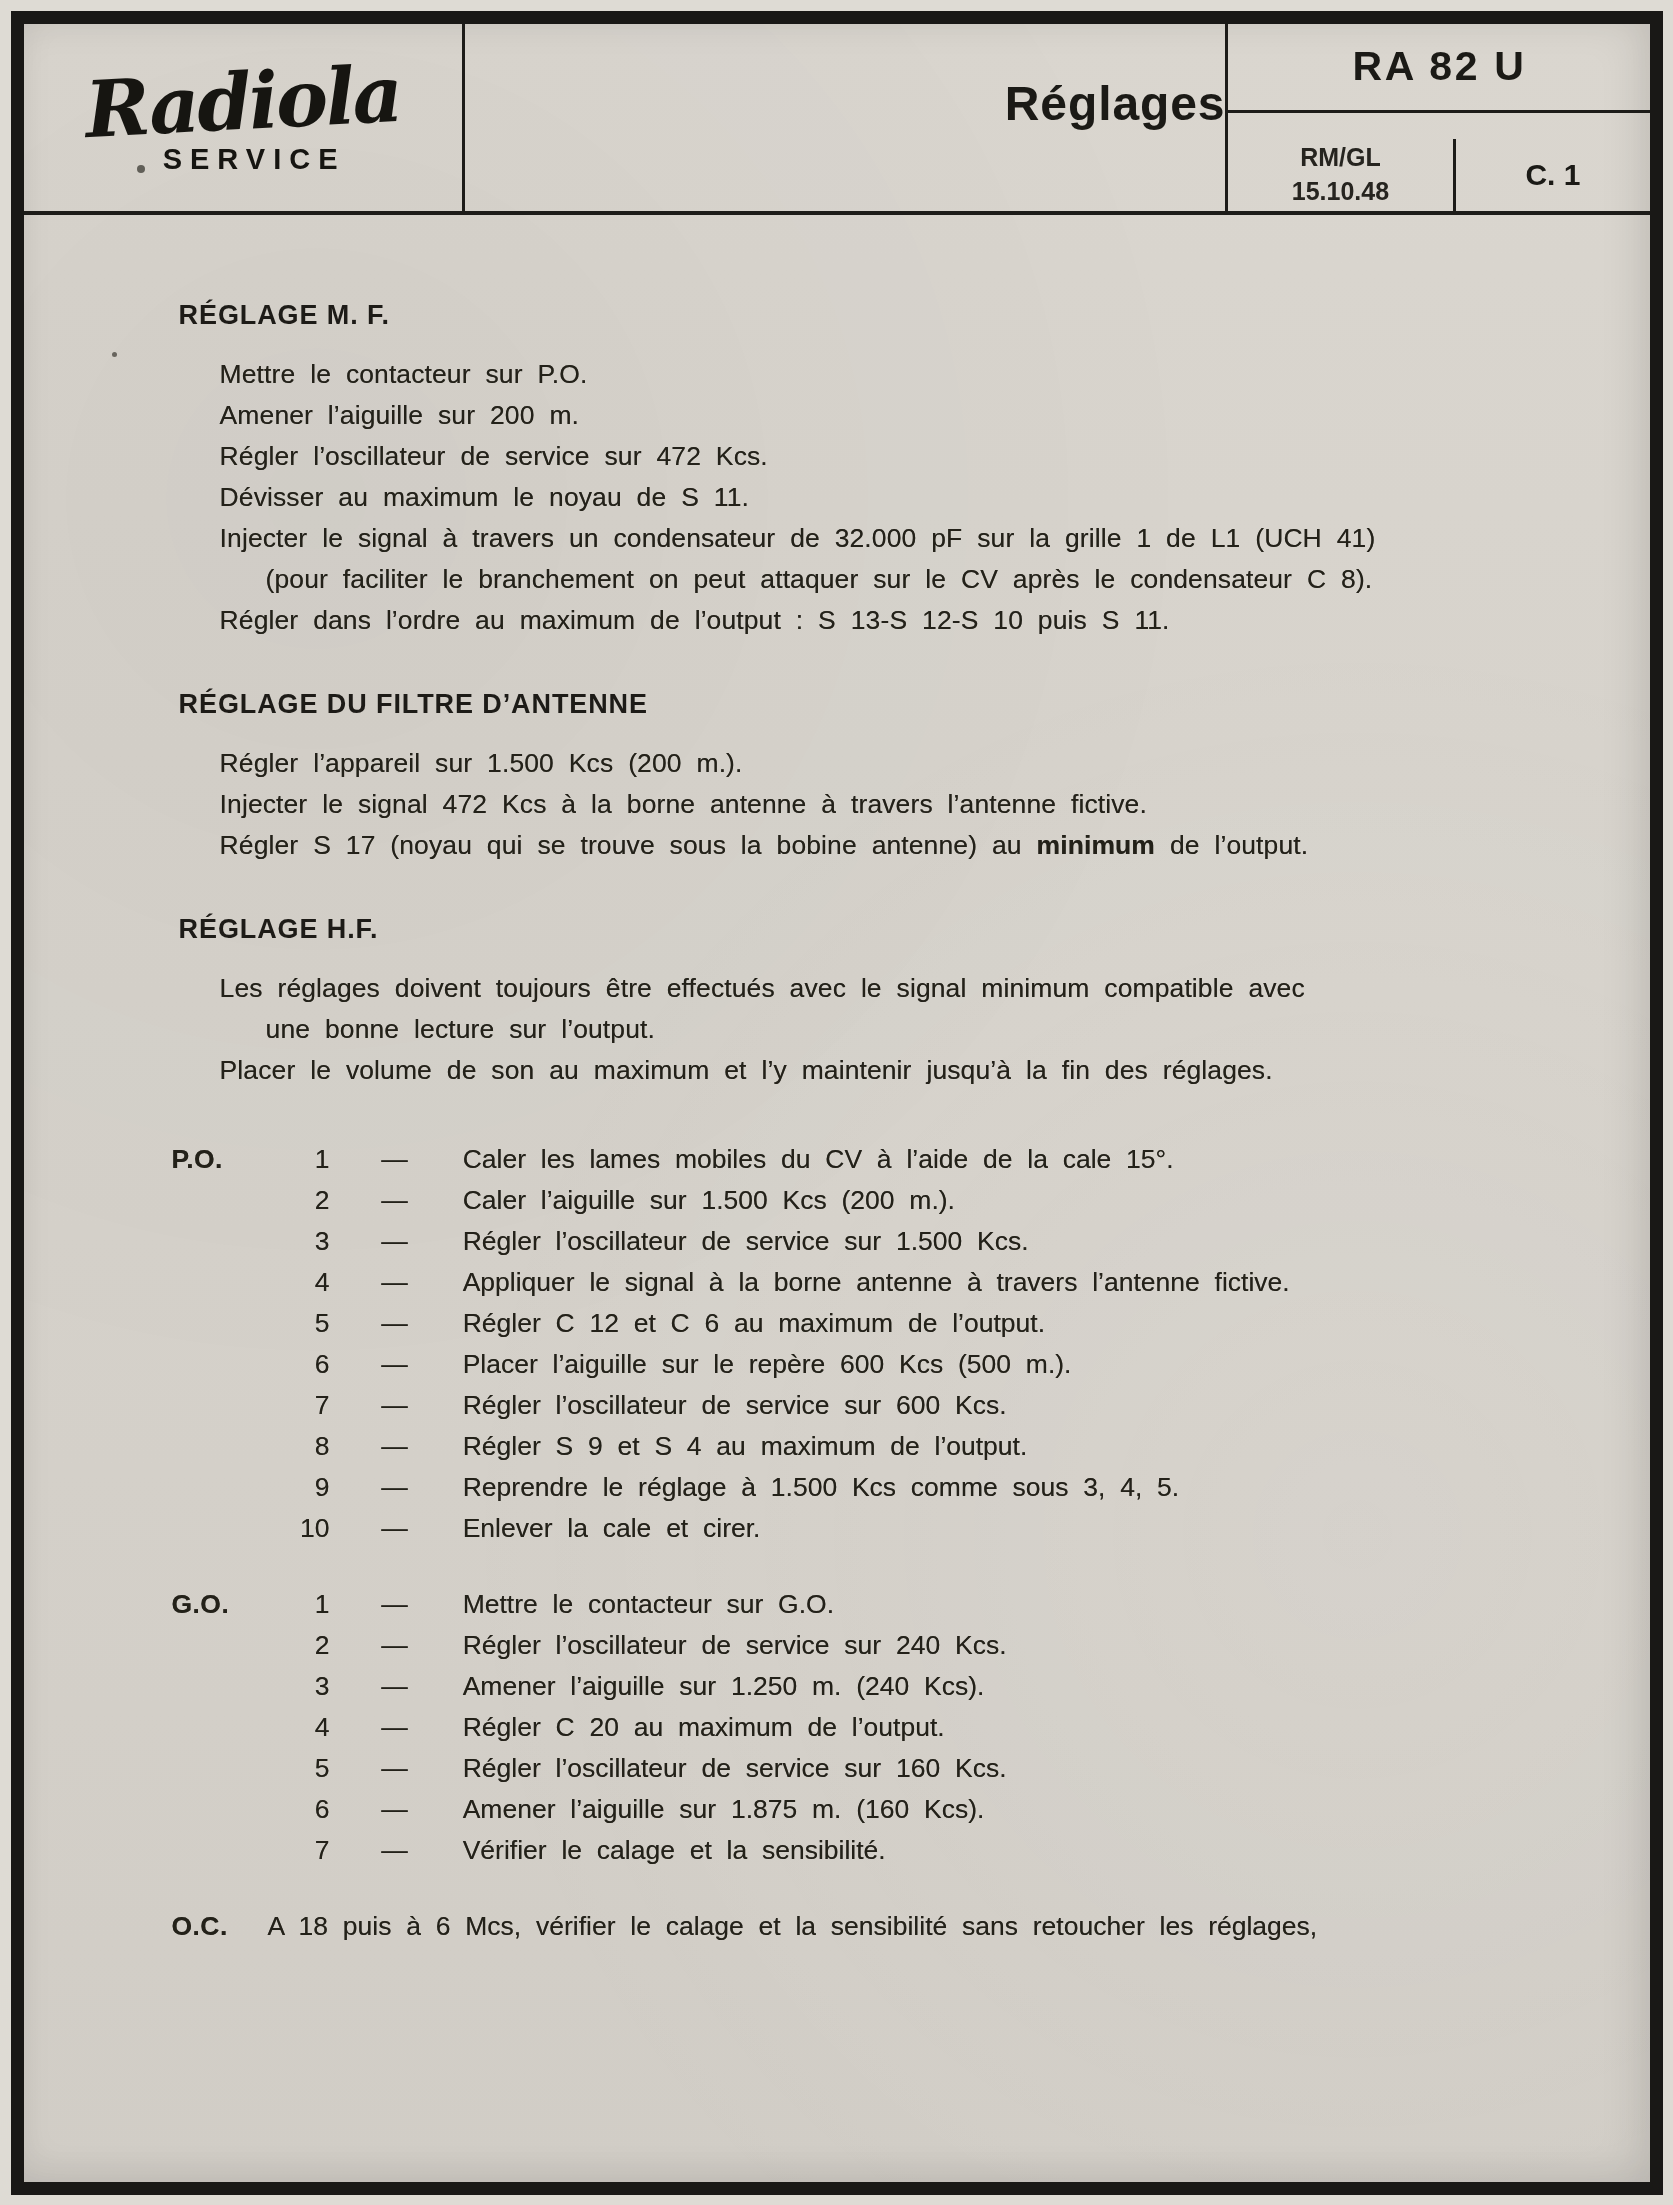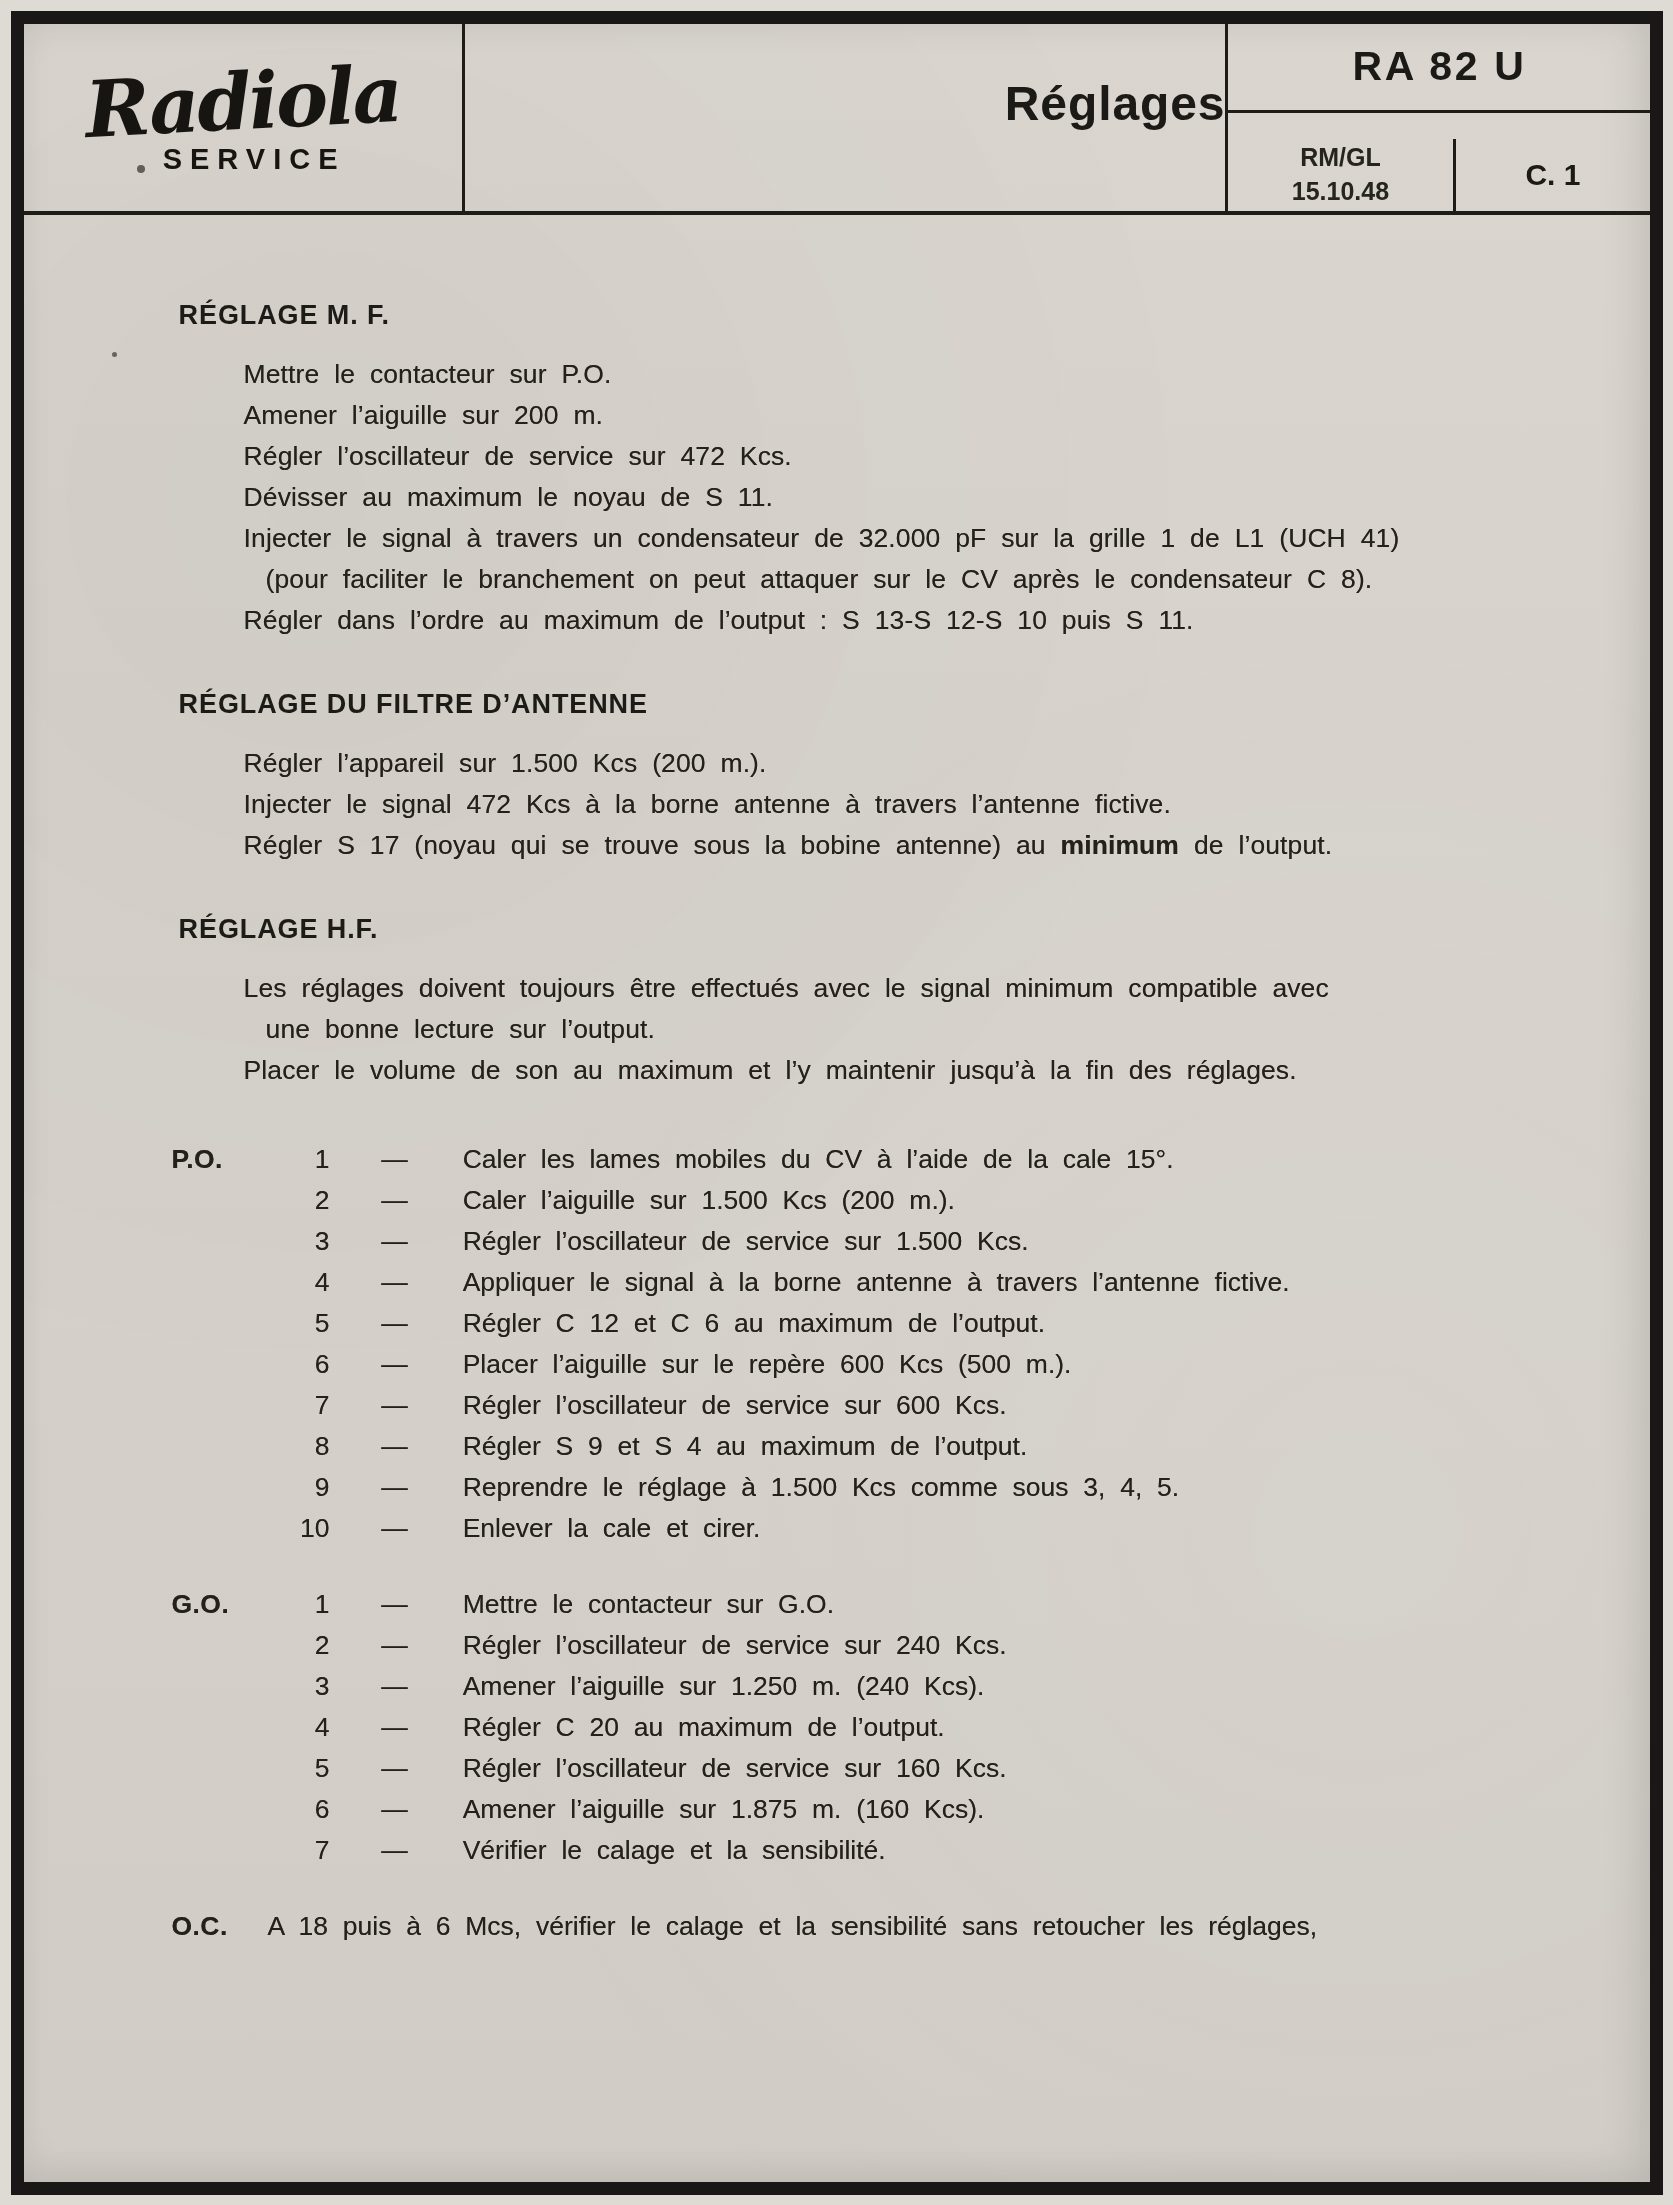--- a/index.html
+++ b/index.html
@@ -71,21 +71,21 @@
     font-size:30px;font-weight:bold;color:#1b1a16;
   }
   
   main{padding:85px 35px 0 148px;}
   section{margin-bottom:48px;}
   h2{
     margin:0 0 23px 7px;
     font-size:27px;font-weight:bold;letter-spacing:0.9px;color:#1d1b17;
   }
   .line{
-    margin:0 0 0 72px;
+    margin:0 0 0 48px;
     font-size:26.5px;line-height:41px;
     word-spacing:0.28em;letter-spacing:0.1px;
     text-shadow:0 0 0.4px rgba(35,33,25,0.55);
   }
   .line.indent2{margin-left:94px;}
   .line strong{font-weight:bold;}
   
   .list{margin-bottom:35px;font-size:26.5px;line-height:41px;word-spacing:0.28em;}
   .row{display:flex;text-shadow:0 0 0.4px rgba(35,33,25,0.55);gap:41px;}
   .lbl{width:55px;flex:none;font-weight:bold;letter-spacing:0.4px;}

